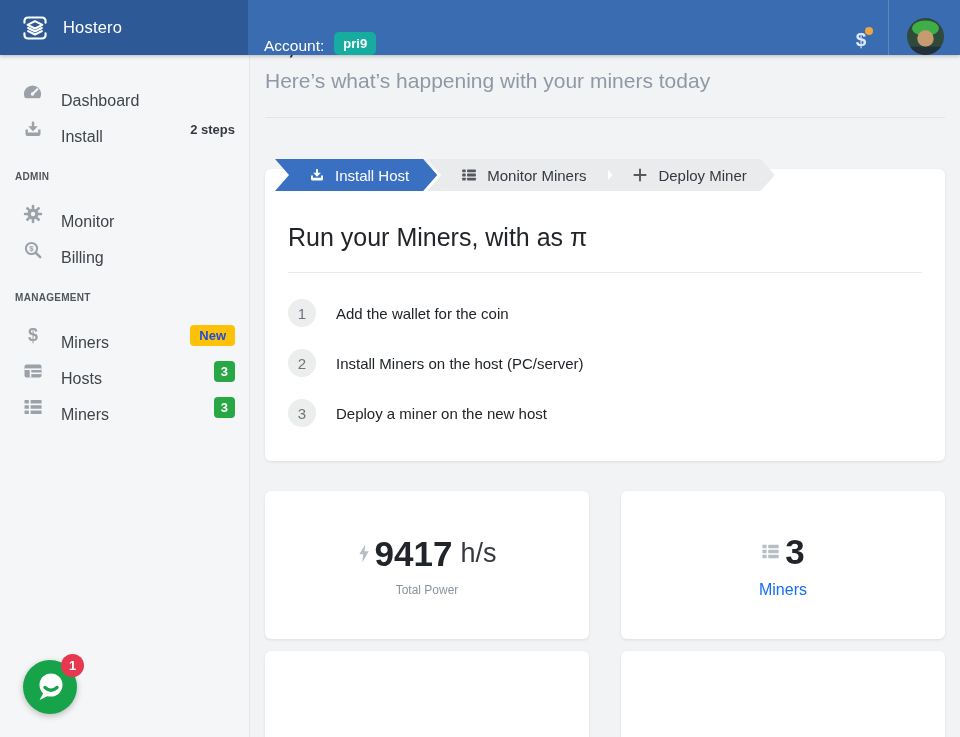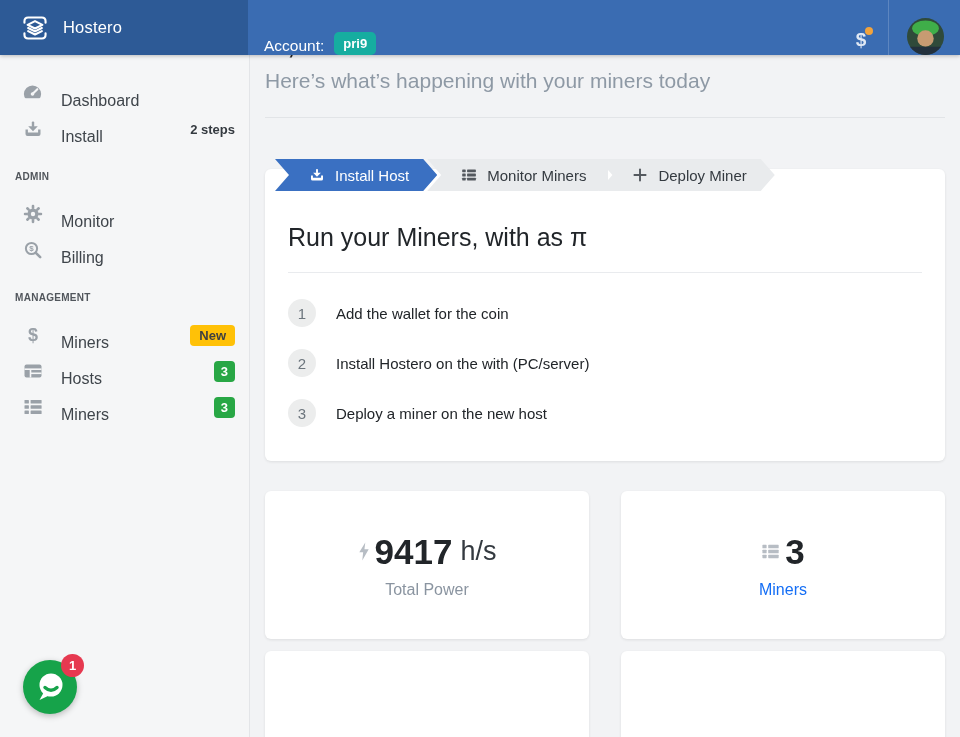--- a/index.html
+++ b/index.html
@@ -33,21 +33,21 @@
   .side-item { height:36px; display:flex; align-items:center;
     padding:0 14px 0 22px; cursor:pointer; }
   .side-icon { width:21px; height:21px; flex:0 0 21px; display:flex;
     align-items:center; justify-content:center; }
   .side-label { margin-left:18px; font-size:16px; color:#3f454b;margin-top:15px; }
   .side-right { margin-left:auto; }
   .steps-note { font-size:13px; font-weight:bold; color:#343a40; }
   .side-section { margin:24px 0 14px; padding-left:15px; font-size:10px;
     font-weight:bold; color:#51565c; letter-spacing:.3px; }
   .badge { font-size:13px; font-weight:bold; border-radius:4px; padding:3px 7px; }
-  .badge-yellow { background:#ffc107; color:#404040; padding:3px 9px; }
+  .badge-yellow { background:#ffc107; color:#1d4ed8; padding:3px 9px; }
   .badge-green { background:#28a745; color:#fff; }
 
   
   .main { margin-left:250px; padding:22px 15px 0 15px; }
   .greeting { font-size:23px; font-weight:bold; color:#212529; margin-top:11px; }
   .subtitle { font-size:21px; color:#8e99a5; margin-top:9px; font-weight:400; }
   .rule { border:none; border-top:1px solid #e2e4e7; margin-top:24px; }
 
   
   .guide-wrap { position:relative; margin-top:51px; }
@@ -79,21 +79,21 @@
   .step-text { margin-left:20px; font-size:15px; color:#212529; }
 
   
   .stats-grid { display:grid; grid-template-columns:1fr 1fr; gap:32px; margin-top:30px; }
   .stat-card { height:148px; display:flex; flex-direction:column;
     align-items:center; justify-content:center; }
   .stat-value-row { display:flex; align-items:center;text-align:center; }
   .stat-icon { margin-right:5px; display:flex; align-items:center; }
   .stat-number { font-size:35px; font-weight:600; color:#212529; }
   .stat-unit { font-size:27px; color:#343a40; margin-left:8px; font-weight:400; }
-  .stat-label { margin-top:9px; font-size:16px; color:#8a94a0; }
+  .stat-label { margin-top:9px; font-size:12px; color:#8a94a0; }
   .stat-link { margin-top:9px; font-size:16px; color:#146ef5; cursor:pointer; }
   .stub-card { height:120px; margin-top:12px; }
 
   
   .chat-fab { position:fixed; left:23px; top:660px; width:54px; height:54px;
     border-radius:50%; background:#16a34a; cursor:pointer;
     box-shadow:0 2px 6px rgba(0,0,0,.25); }
   .chat-badge { position:absolute; top:-6px; right:-7px; width:23px; height:23px;
     border-radius:50%; background:#e63950; color:#fff; font-size:13px;
     font-weight:bold; display:flex; align-items:center; justify-content:center; }
@@ -274,21 +274,21 @@
 
     <div class="card guide-card">
       <div class="guide-title">Run your Miners, with as π</div>
       <hr class="guide-rule">
       <div class="guide-step">
         <span class="step-num">1</span>
         <span class="step-text">Add the wallet for the coin</span>
       </div>
       <div class="guide-step">
         <span class="step-num">2</span>
-        <span class="step-text">Install Hostero on the with (PC/server)</span>
+        <span class="step-text">Install Miners on the host (PC/server)</span>
       </div>
       <div class="guide-step">
         <span class="step-num">3</span>
         <span class="step-text">Deploy a miner on the new host</span>
       </div>
     </div>
   </div>
 
   <div class="stats-grid">
     <div class="card stat-card">

